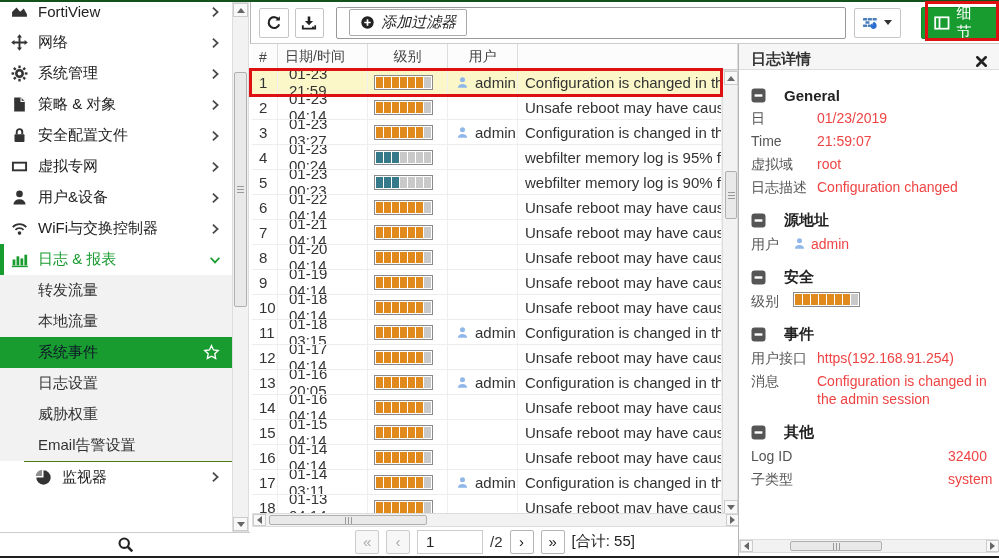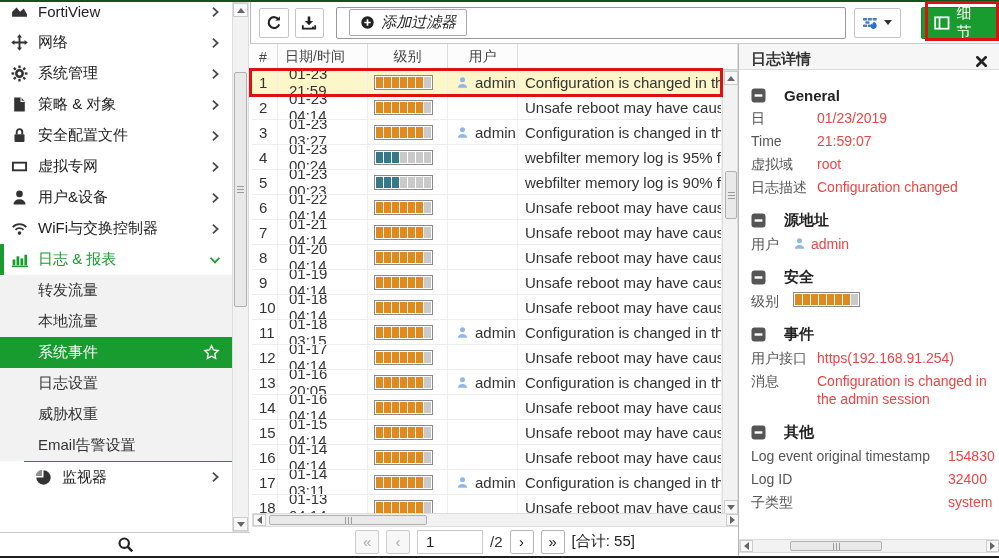--- a/index.html
+++ b/index.html
@@ -17,21 +17,21 @@
     font-size:15px; color:#222; cursor:pointer; background:#fff; }
   .side-item:first-child { margin-top:-6px; }
   .side-item .ic { width:19px; height:17px; margin-right:9px; display:flex; align-items:center; justify-content:center; color:#333; flex:none; }
   .side-item .lbl { flex:1; white-space:nowrap; overflow:hidden; }
   .side-item .chev { width:14px; height:14px; margin-right:10px; color:#4a4a4a; flex:none; }
   .side-item.green { border-left:4px solid #189b2f; padding-left:6px; color:#189b2f; }
   .side-item.green .ic, .side-item.green .chev { color:#189b2f; }
   #side-submenu { background:#f2f2f2; }
   .sub-item { display:flex; align-items:center; height:31px; padding-left:38px;
     font-size:15px; color:#333; cursor:pointer; }
-  .sub-item.selected { background:#189b2f; color:#ffffff; }
+  .sub-item.selected { background:#189b2f; color:#0f172a; }
   .sub-item.selected .star { margin-left:auto; margin-right:12px; width:17px; height:17px; }
   .sub-item.divider { border-bottom:1px solid #ddd; }
   .side-item.footer-item { border-top:1px solid #4d7c0f;margin-left:24px; }
   #side-search { left:0; top:532px; width:250px; height:24px; border-top:1px solid #ccc;
     background:#fff; display:flex; align-items:center; justify-content:center; }
   #side-search .ic { width:17px; height:17px; color:#222; }
 
   
   .sb-track { background:#f2f2f2; border:1px solid #ddd; }
   .sb-btn { position:absolute; background:#f8f8f8; border:1px solid #ccc;
@@ -905,26 +905,20 @@
         <div class="dsec-title">
           <span class="ic">
             <svg viewBox="0 0 15 15">
               <rect x="0.5" y="0.5" width="14" height="14" rx="3" fill="#555"></rect>
               <rect x="3.6" y="6.3" width="7.8" height="2.4" fill="#fff"></rect>
             </svg>
           </span>
           <span>其他</span>
         </div>
         <div class="drow">
-          <span class="dl">Log event original timestamp</span>
-          <span class="dv">
-            <span>154830</span>
-          </span>
-        </div>
-        <div class="drow">
           <span class="dl">Log ID</span>
           <span class="dv">
             <span>32400</span>
           </span>
         </div>
         <div class="drow">
           <span class="dl">子类型</span>
           <span class="dv">
             <span>system</span>
           </span>

